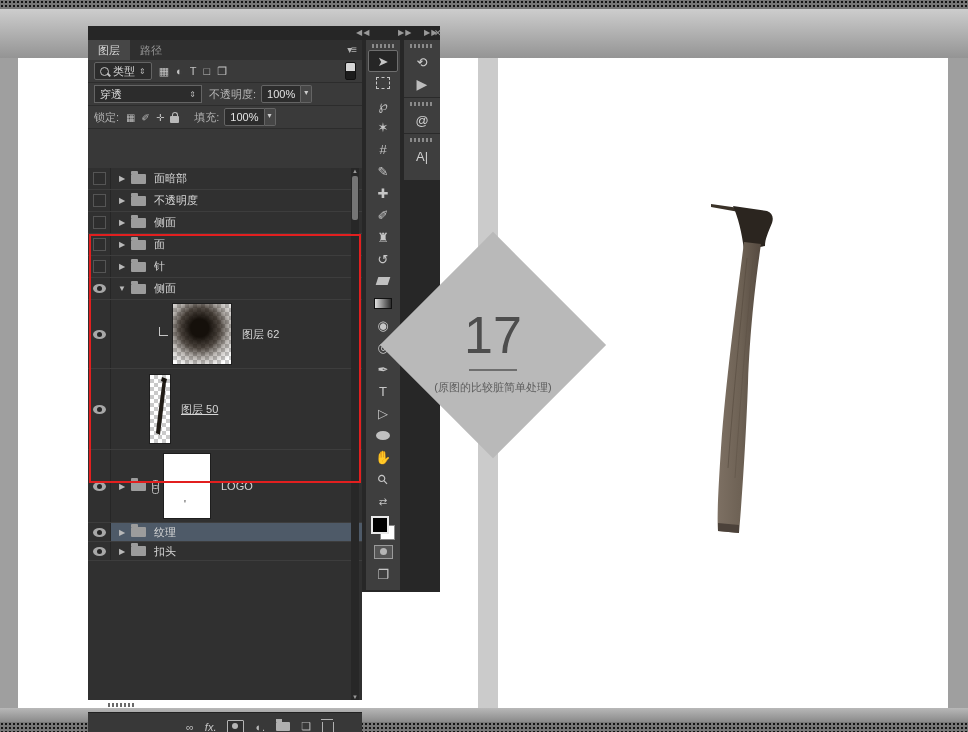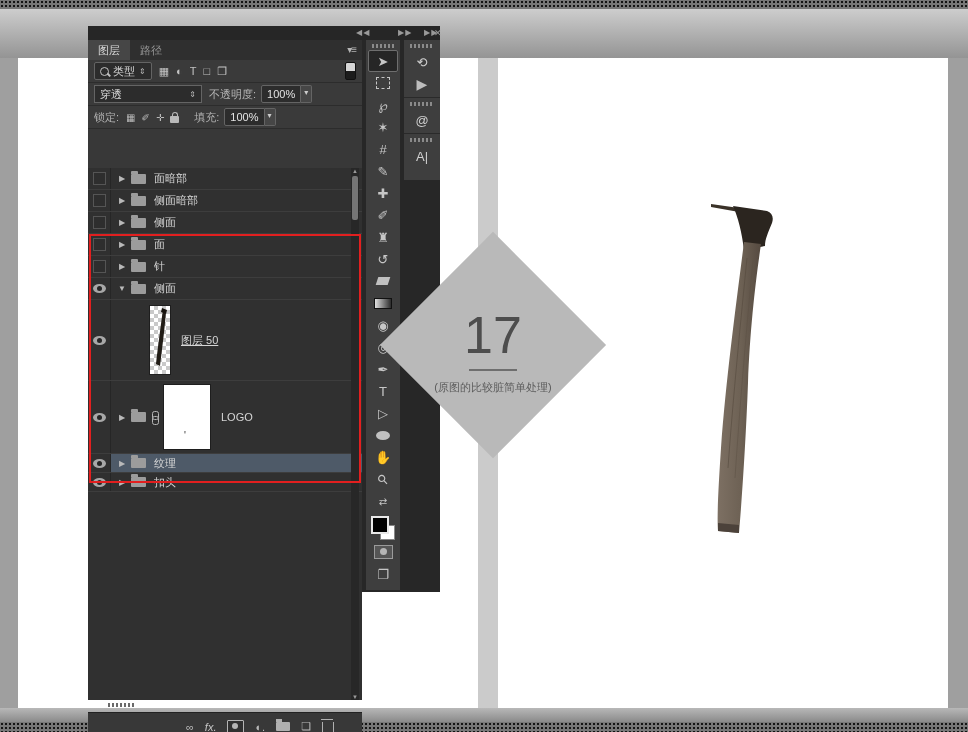--- a/index.html
+++ b/index.html
@@ -201,21 +201,21 @@
         <span class="exp">▶</span>
         <span class="folder"></span>
         <span class="lname" style="margin-left:2px">面暗部</span>
       </div>
       <div class="lrow h22">
         <div class="eyecell">
             <span class="cbx"></span>
           </div>
         <span class="exp">▶</span>
         <span class="folder"></span>
-        <span class="lname" style="margin-left:2px">侧面暗部</span>
+        <span class="lname" style="margin-left:2px">不透明度</span>
       </div>
       <div class="lrow h22">
         <div class="eyecell">
             <span class="cbx"></span>
           </div>
         <span class="exp">▶</span>
         <span class="folder"></span>
         <span class="lname" style="margin-left:2px">侧面</span>
       </div>
       <div class="lrow h22">
@@ -234,20 +234,30 @@
         <span class="folder"></span>
         <span class="lname" style="margin-left:2px">针</span>
       </div>
       <div class="lrow h22">
         <div class="eyecell">
             <span class="eye"></span>
           </div>
         <span class="exp">▼</span>
         <span class="folder"></span>
         <span class="lname" style="margin-left:2px">侧面</span>
+      </div>
+      <div class="lrow h68">
+        <div class="eyecell">
+            <span class="eye"></span>
+          </div>
+        <span class="clip"></span>
+        <span class="thumb t62 checker">
+            <span class="blob"></span>
+          </span>
+        <span class="lname">图层 62</span>
       </div>
       <div class="lrow h80">
         <div class="eyecell">
             <span class="eye"></span>
           </div>
         <span class="thumb t60 checker">
           <svg width="20" height="68" viewBox="0 0 20 68">
             <path d="M13,3 C11,18 8,40 6,58 L10,60 C12,44 15,20 16,5 Z" fill="#211c16"></path>
             <path d="M12,2 L17,4 L16,8 L11,6 Z" fill="#16120d"></path>
           </svg>

